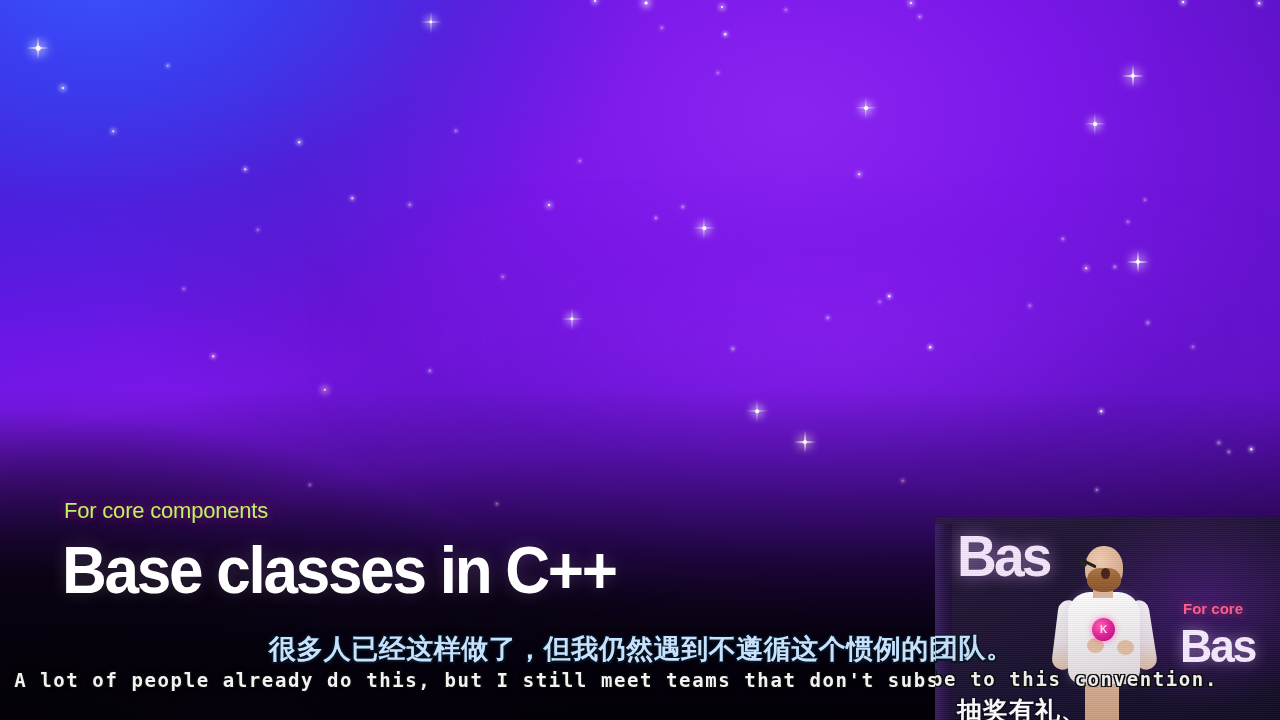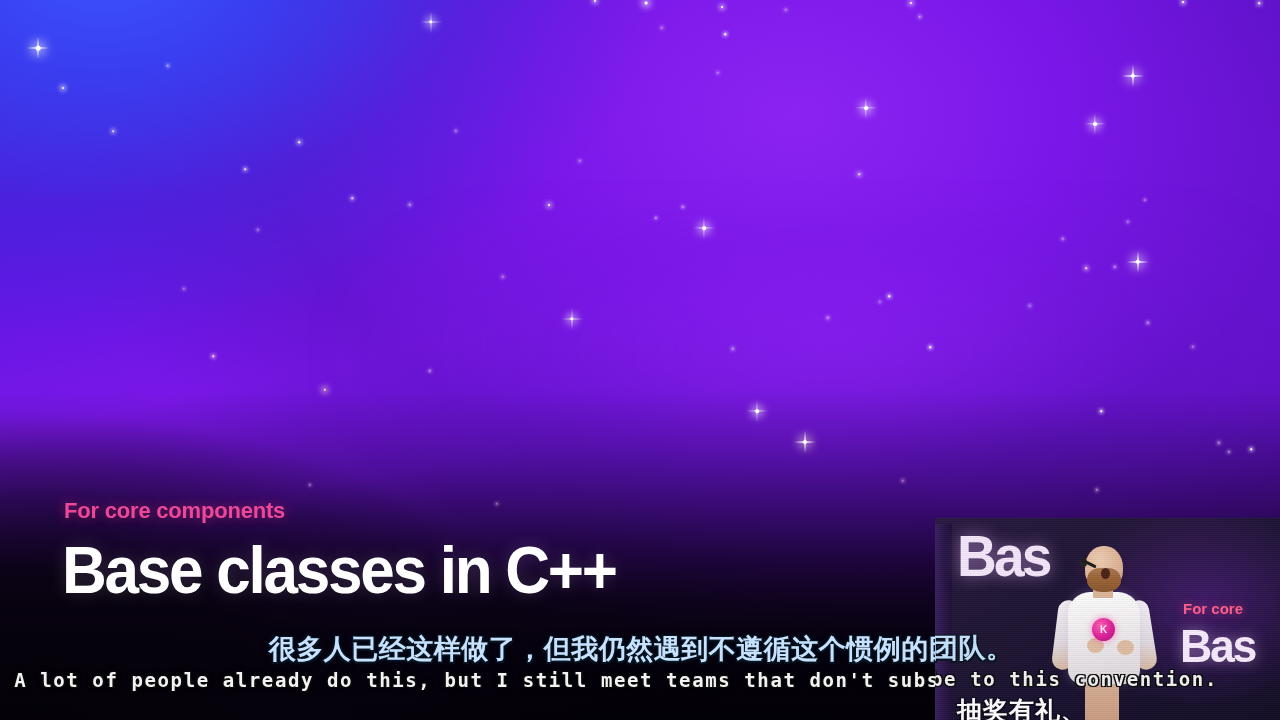--- a/index.html
+++ b/index.html
@@ -73,23 +73,23 @@
   .star.spike::after  { width: 1.6px; height: 22px;
     background: linear-gradient(to bottom,
         rgba(255,255,255,0) 0%, rgba(255,255,255,0.85) 50%, rgba(255,255,255,0) 100%); }
 
   
   .slide-kicker {
     position: absolute;
     left: 64px;
     top: 498px;
     font-size: 22px;
-    font-weight: bold;
+    font-weight: normal;
     letter-spacing: -0.2px;
-    color: #ec4899;
+    color: #bef264;
     text-shadow: 0 0 12px rgba(255,60,120,0.45);
     white-space: nowrap;
   }
   .slide-title {
     position: absolute;
     left: 62px;
     top: 536px;
     font-size: 66px;
     line-height: 1.05;
     font-weight: bold;

